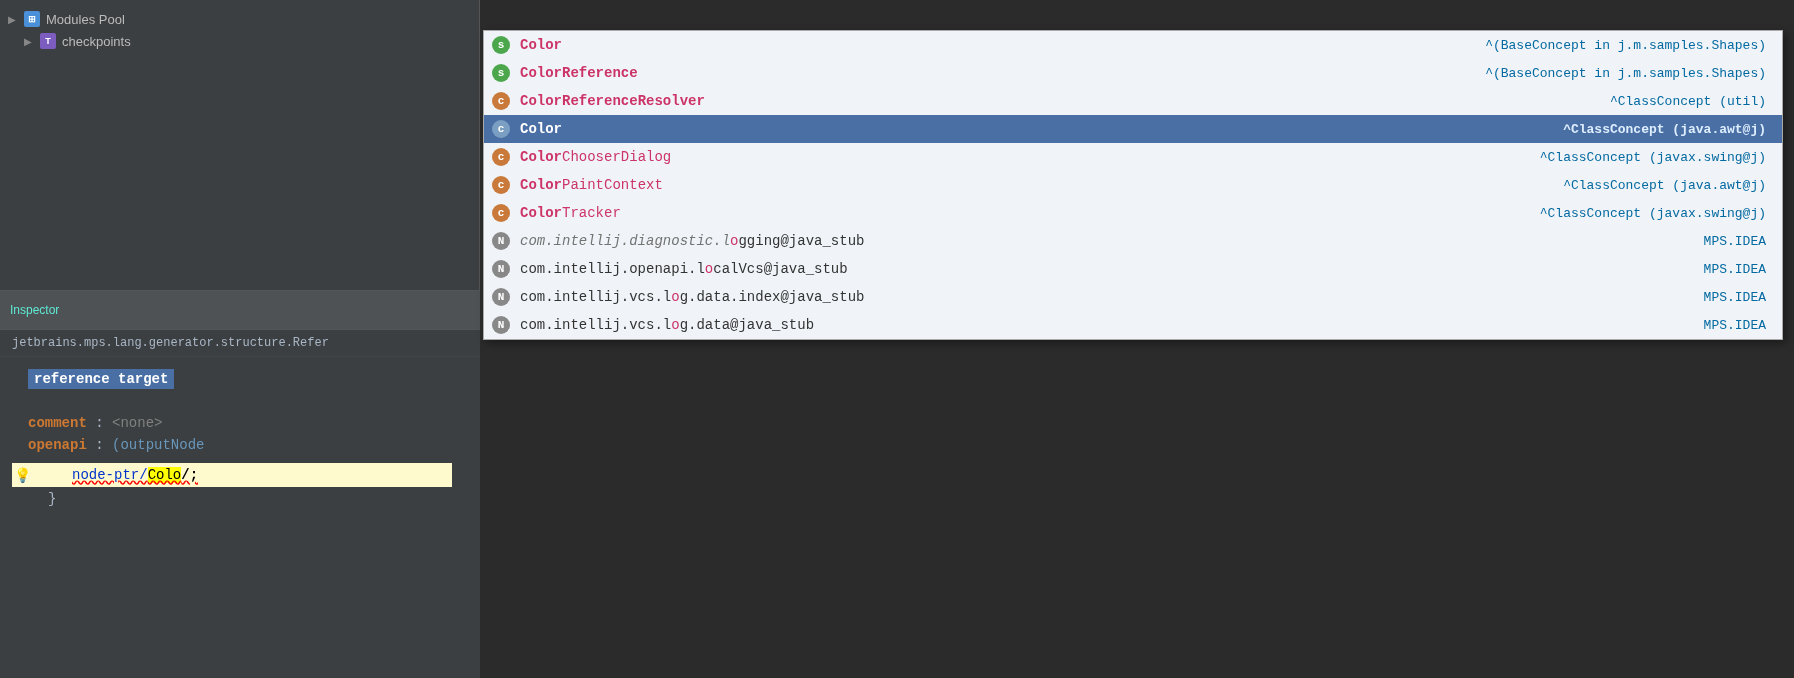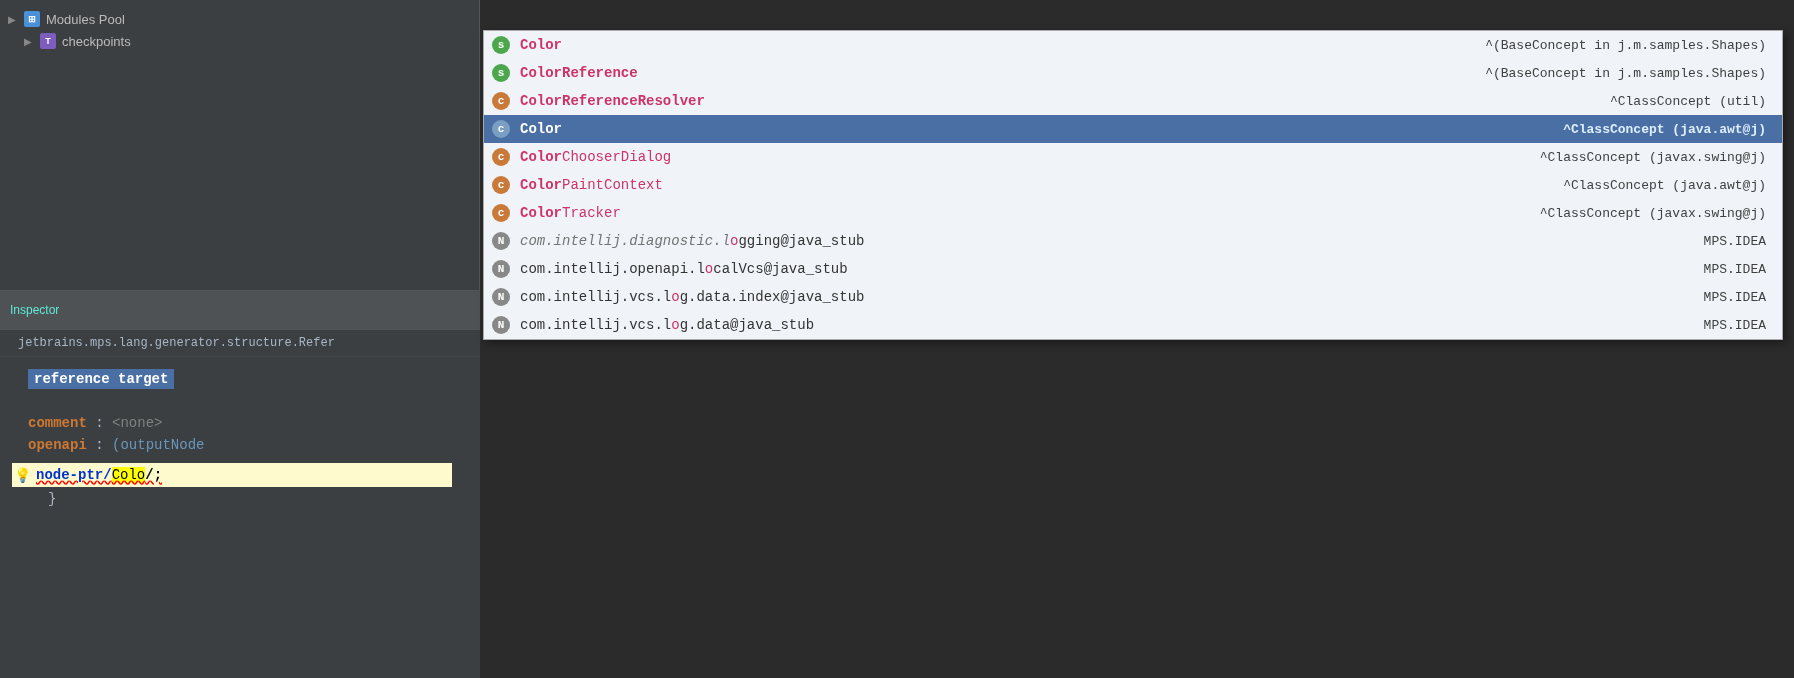--- a/index.html
+++ b/index.html
@@ -89,21 +89,21 @@
     .inspector-header {
       background: #4e5254;
       padding: 12px 10px;
       font-family: -apple-system, 'Segoe UI', sans-serif;
       font-size: 12px;
       color: #5eead4;
       border-bottom: 1px solid #555;
     }
 
     .inspector-path {
-      padding: 6px 18px;
+      padding: 6px 12px;
       font-size: 12px;
       color: #a9b7c6;
       border-bottom: 1px solid #444;
       white-space: nowrap;
       overflow: hidden;
     }
 
     .inspector-body {
       padding: 12px 28px;
       font-size: 14px;
@@ -149,21 +149,22 @@
     }
 
     .code-line .bulb {
       position: absolute;
       left: 2px;
       font-size: 14px;
     }
 
     .node-ptr-text {
       color: #0033cc;
-      font-weight: bold;
+      font-weight: normal;
+      margin-left: 36px;
     }
 
     .colo-highlight {
       background: #ffff00;
       color: #000;
       font-family: Liberation Mono, monospace;
     }
 
     .closing-brace-line {
       padding: 4px 0 4px 20px;
@@ -226,21 +227,21 @@
       min-width: 360px;
       font-weight: normal;
     }
 
     .ac-name .match-color {
       color: #cc3366;
     }
 
     .ac-type {
       flex: 1;
-      color: #404040;
+      color: #0369a1;
       font-size: 13px;
       text-align: right;
       padding-right: 8px;
     }
 
     .autocomplete-item.selected .ac-type {
       color: #ddeeff;
     }
 
     .ac-type-bold {

